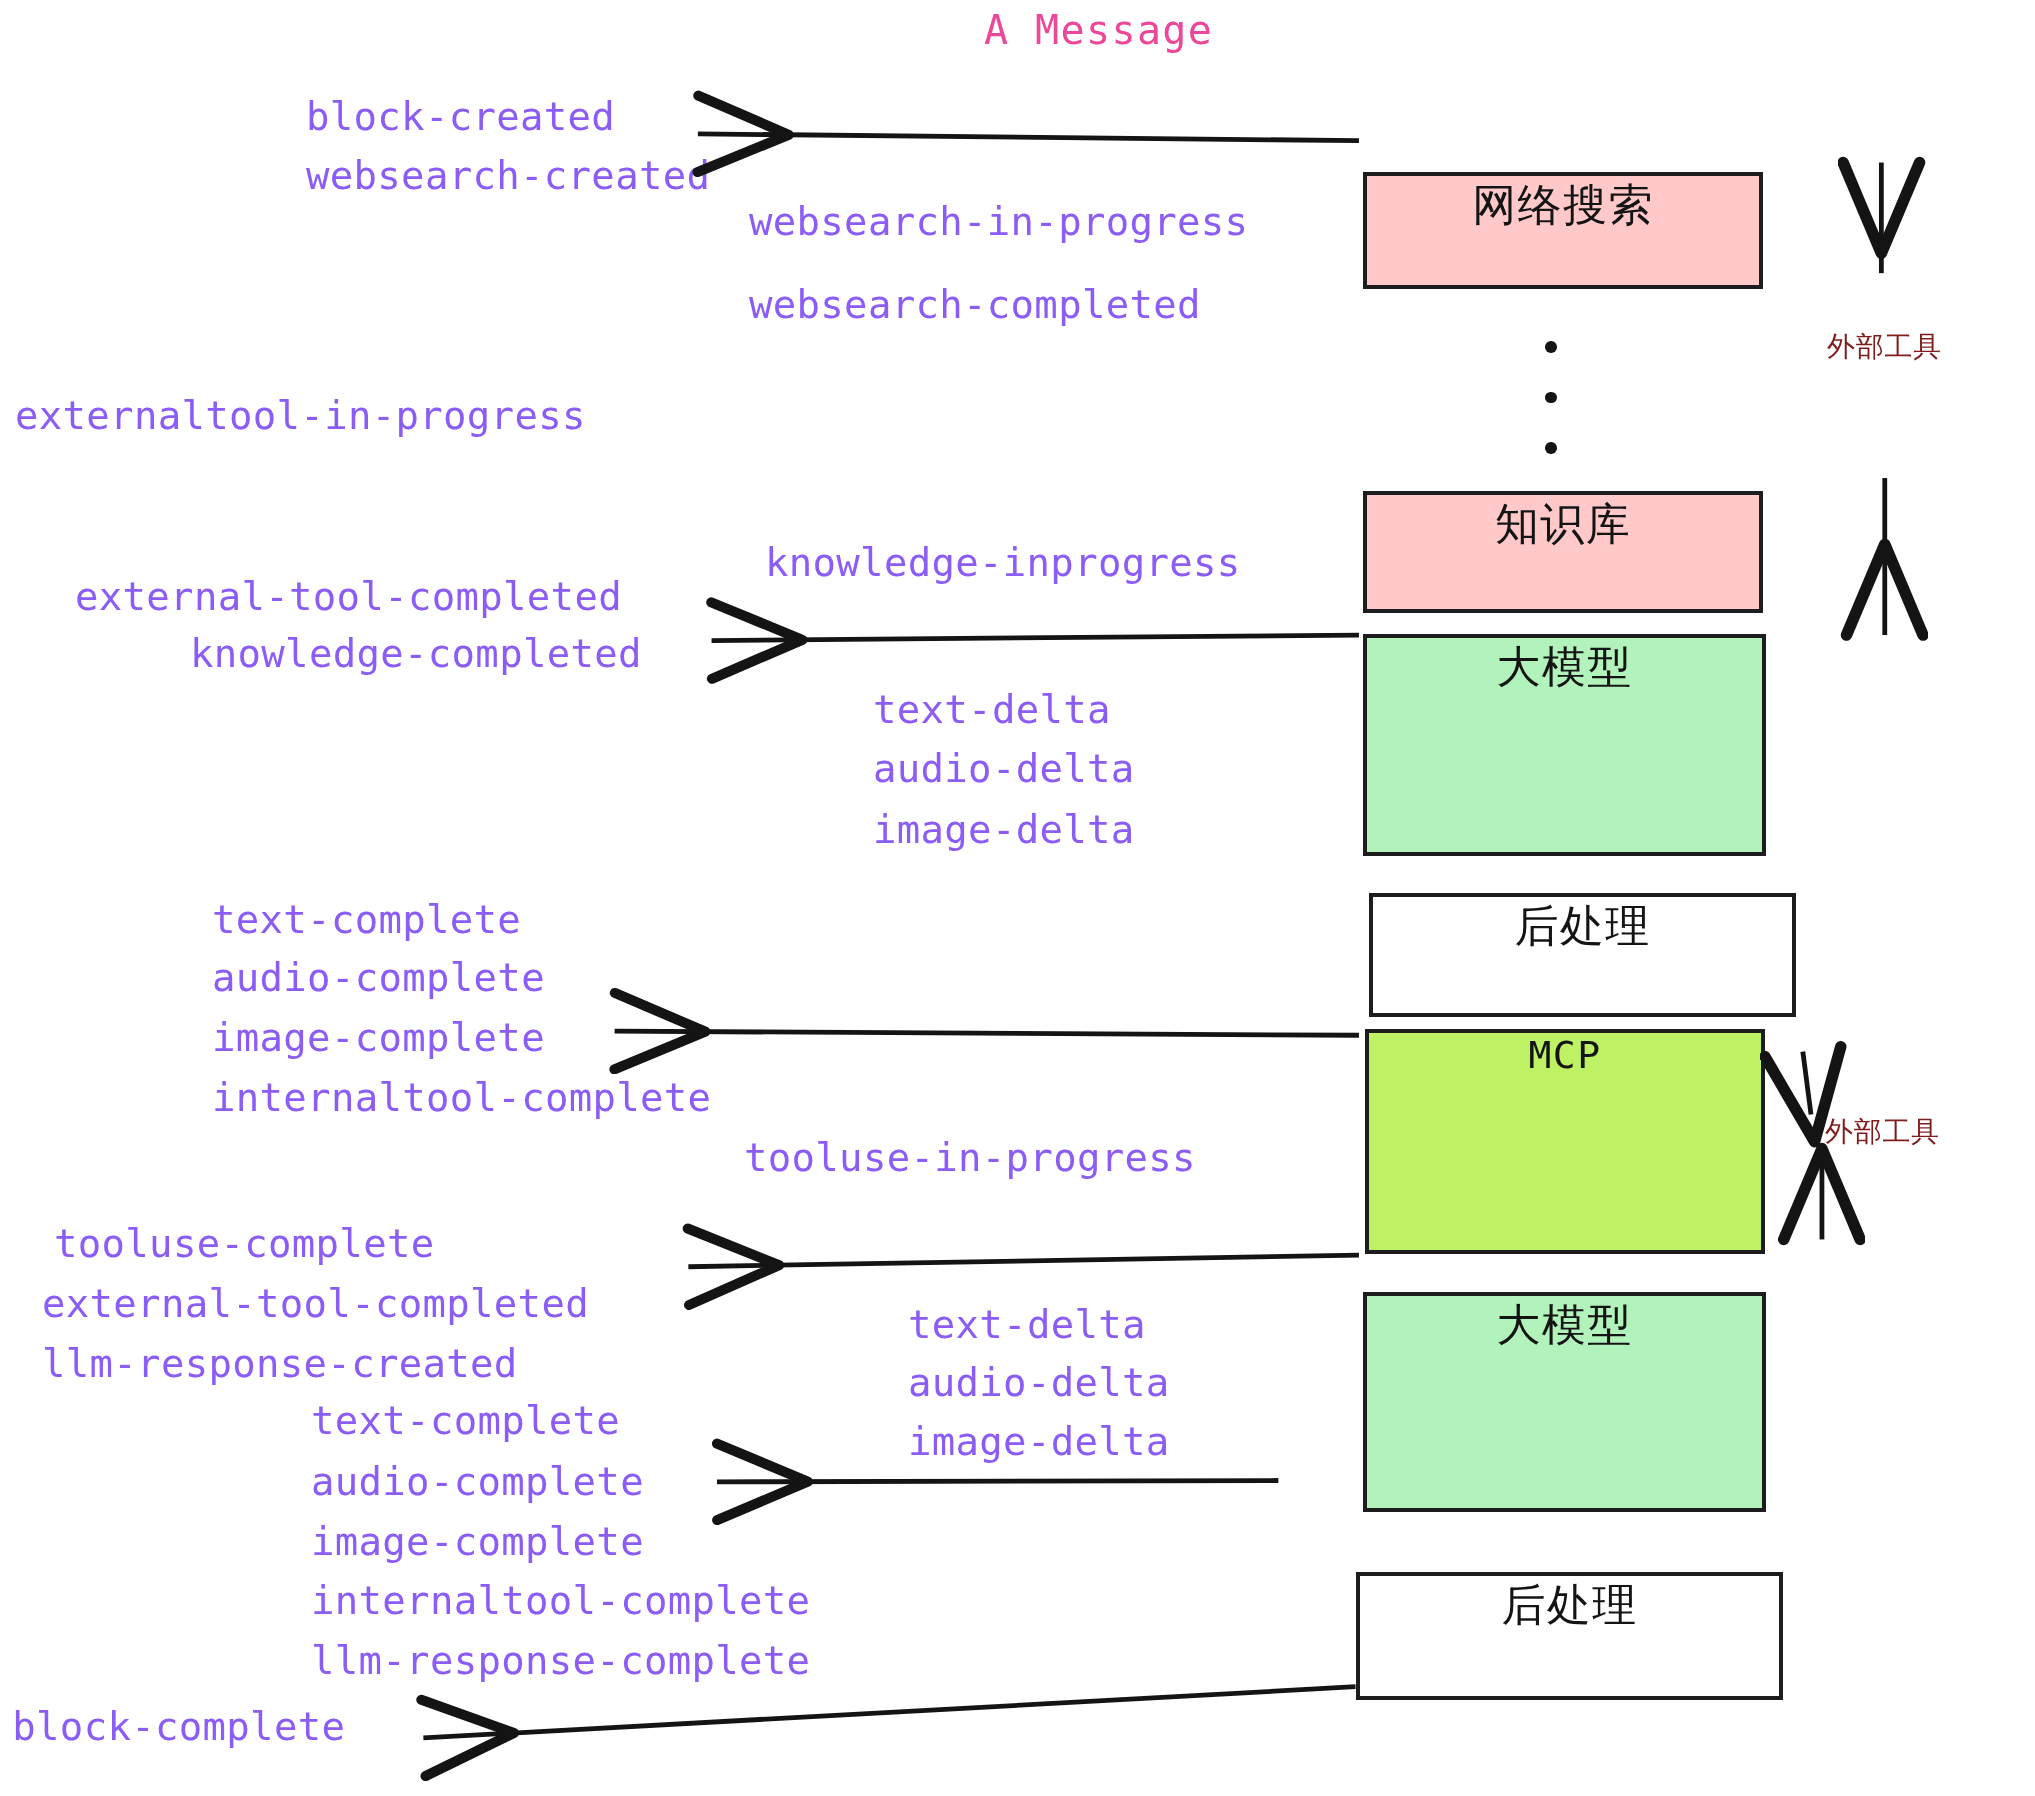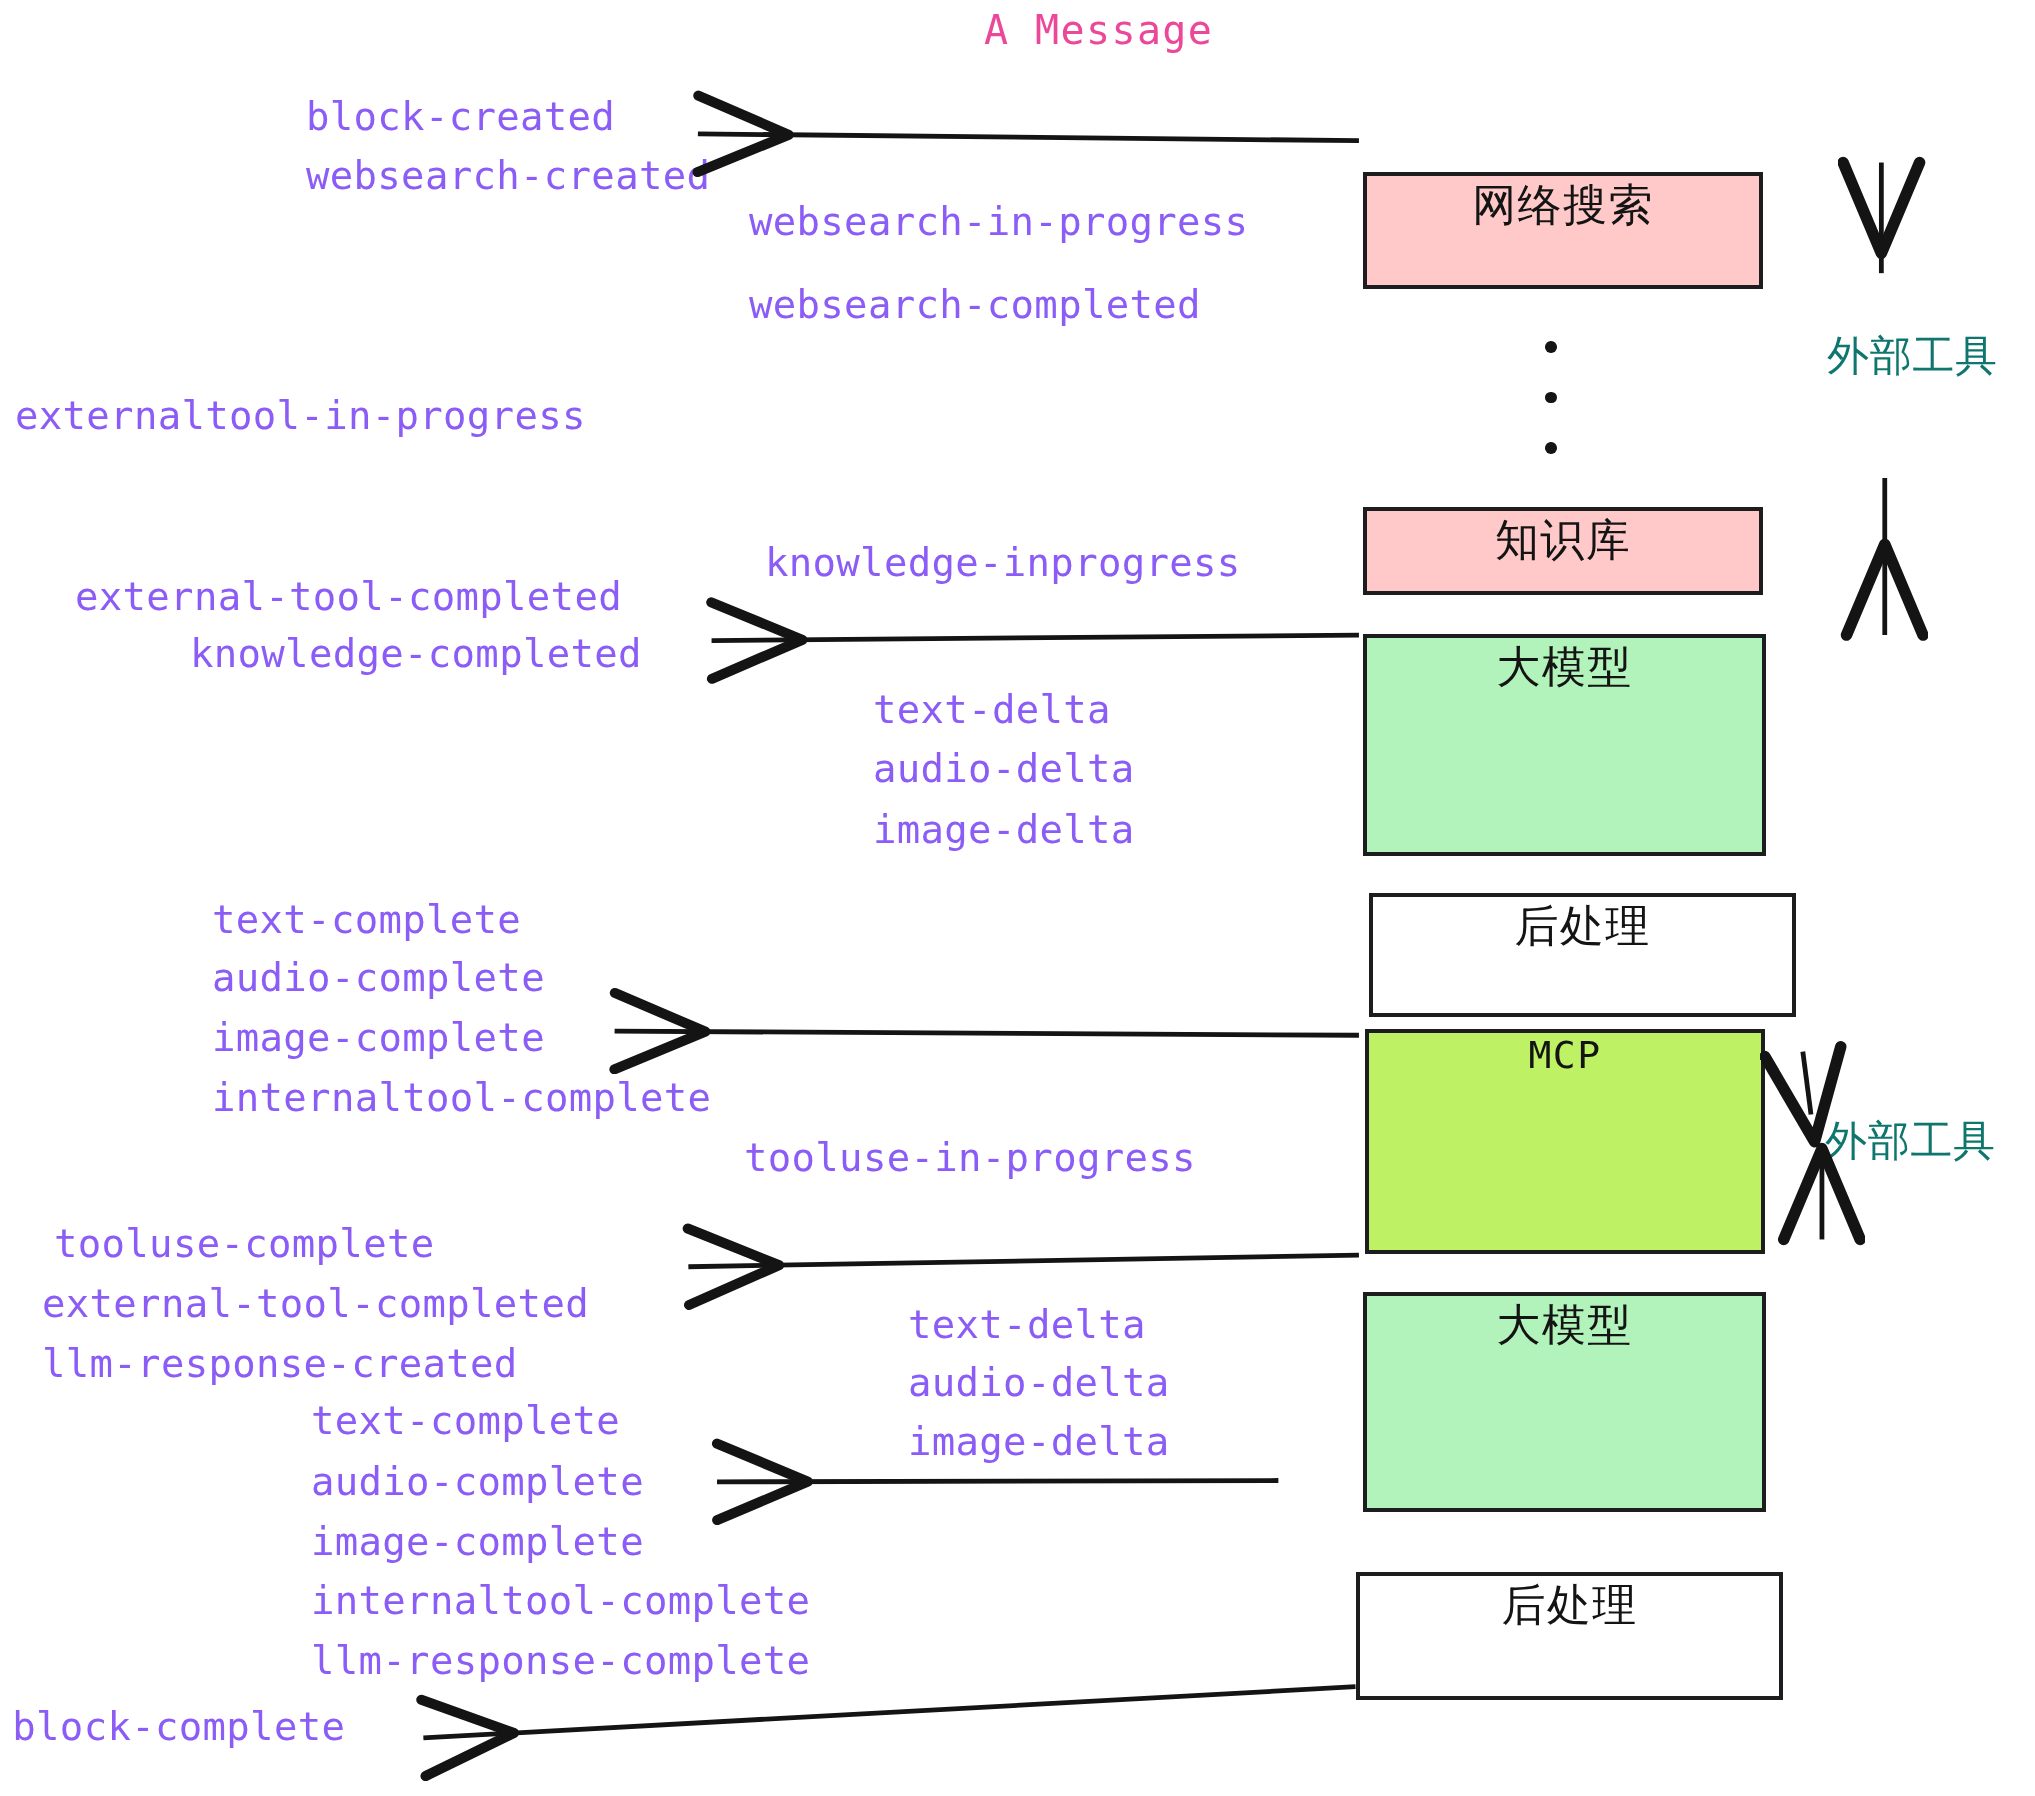--- a/index.html
+++ b/index.html
@@ -52,22 +52,22 @@
   }
   .box.latin .boxtext{
     font-family:"DejaVu Sans Mono","Liberation Mono",monospace;
     font-size:38px;
   }
 
   
   .sidelabel{
     position:absolute;
     font-family:Liberation Serif, serif;
-    font-size:42px;
-    color:#0f766e;
+    font-size:28px;
+    color:#7f1d1d;
     letter-spacing:0.7px;
     white-space:pre;
   }
 
   
   .dots{
     position:absolute;
     display:flex;
     flex-direction:column;
     align-items:center;
@@ -91,21 +91,21 @@
 <body>
 
 <div id="stage">
 
   <div class="title" style="left:984px; top:6.8px;">A Message</div>
 
   <div class="box" style="left:1363px; top:172px; width:400px; height:117px; background:#FFC9C9;">
     <span class="boxtext">网络搜索</span>
   </div>
 
-  <div class="box" style="left:1363px; top:507px; width:400px; height:88px; background:#FFC9C9;">
+  <div class="box" style="left:1363px; top:491px; width:400px; height:122px; background:#FFC9C9;">
     <span class="boxtext">知识库</span>
   </div>
 
   <div class="box" style="left:1363px; top:634px; width:403px; height:222px; background:#B2F2BB;">
     <span class="boxtext">大模型</span>
   </div>
 
   <div class="box" style="left:1369px; top:893px; width:427px; height:124px; background:#FFFFFF;">
     <span class="boxtext">后处理</span>
   </div>

